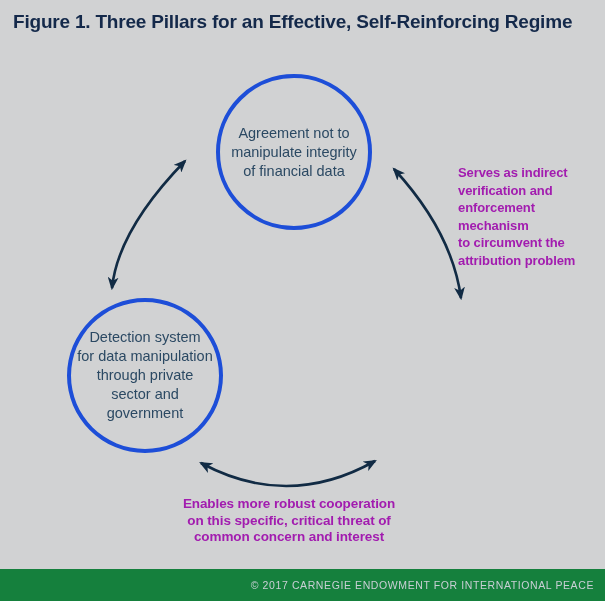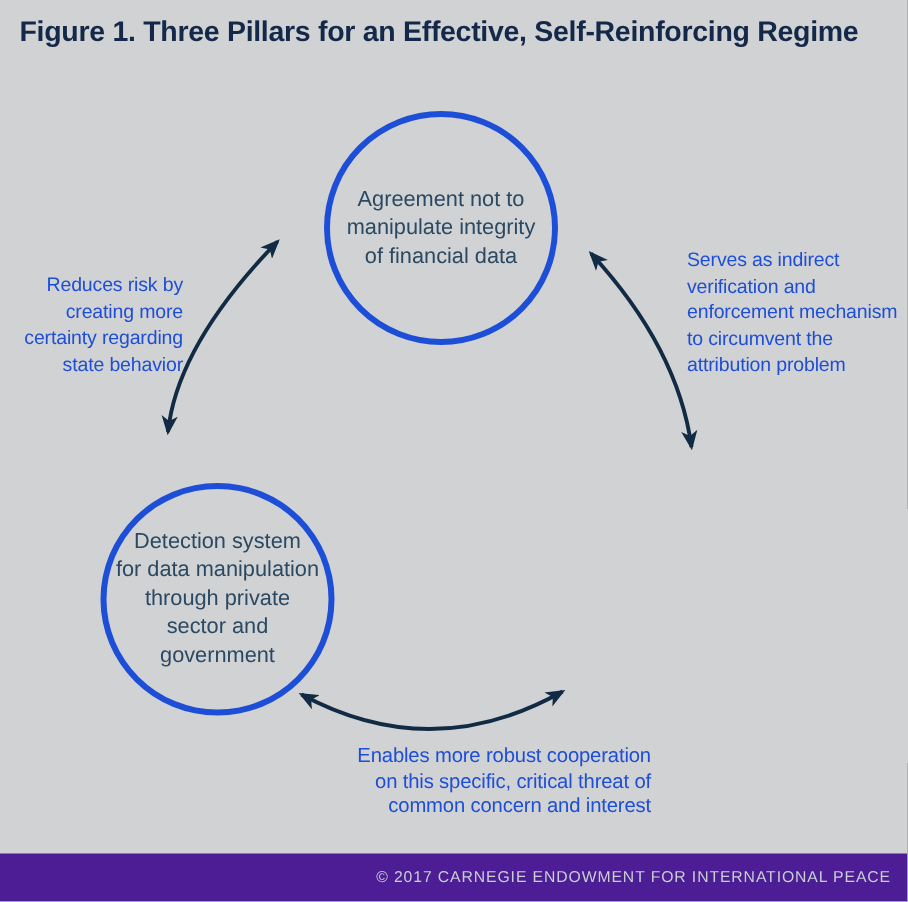--- a/index.html
+++ b/index.html
@@ -18,33 +18,33 @@
   svg.connectors{position:absolute;left:0;top:0;width:605px;height:601px;}
   .node{
     position:absolute;box-sizing:border-box;
     border:4px solid #1d4ed8;border-radius:50%;
     display:flex;align-items:center;justify-content:center;
     text-align:center;color:#2b4963;
     font-size:14.5px;line-height:19px;font-weight:normal;
     white-space:pre-line;
   }
   .node-top{left:216px;top:74px;width:156px;height:156px;}
-  .node-bl{left:67px;top:322px;width:156px;height:155px;}
+  .node-bl{left:67px;top:298px;width:156px;height:155px;}
   .node-br{left:361px;top:311px;width:158px;height:158px;}
   .edge-label{
-    position:absolute;font-weight:normal;color:#1d4ed8;
+    position:absolute;font-weight:bold;color:#a21caf;
     font-size:13px;line-height:17.5px;letter-spacing:-0.1px;
     white-space:pre-line;
   }
   .edge-label-left{left:0;top:181px;width:122px;text-align:right;}
   .edge-label-right{left:458px;top:164px;width:146px;text-align:left;}
-  .edge-label-bottom{left:144px;top:496px;width:290px;text-align:right;font-size:13.5px;line-height:16.5px;}
+  .edge-label-bottom{left:144px;top:496px;width:290px;text-align:center;font-size:13.5px;line-height:16.5px;}
   .footer{
     position:absolute;left:0;bottom:0;width:605px;height:32px;
-    background:#4c1d95;box-sizing:border-box;
+    background:#15803d;box-sizing:border-box;
     display:flex;align-items:center;justify-content:flex-end;
     padding-right:11px;
   }
   .footer .copyright{
     color:#c9cfd5;font-size:10.5px;letter-spacing:0.6px;
   }
 </style>
 </head>
 <body>
 
@@ -74,24 +74,20 @@
 
   <div class="node node-bl">
     <span>Detection system
 for data manipulation
 through private
 sector and
 government</span>
   </div>
 
 
-  <div class="edge-label edge-label-left">Reduces risk by
-creating more
-certainty regarding
-state behavior</div>
 
   <div class="edge-label edge-label-right">Serves as indirect
 verification and
 enforcement mechanism
 to circumvent the
 attribution problem</div>
 
   <div class="edge-label edge-label-bottom">Enables more robust cooperation
 on this specific, critical threat of
 common concern and interest</div>

